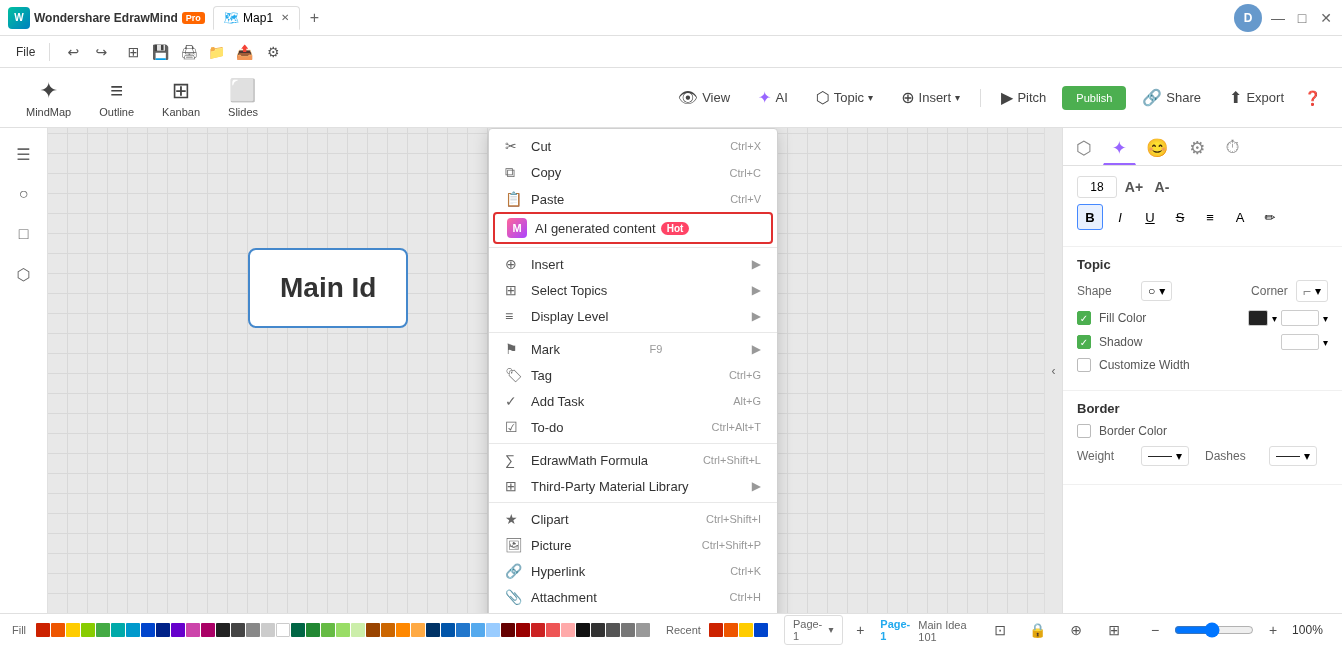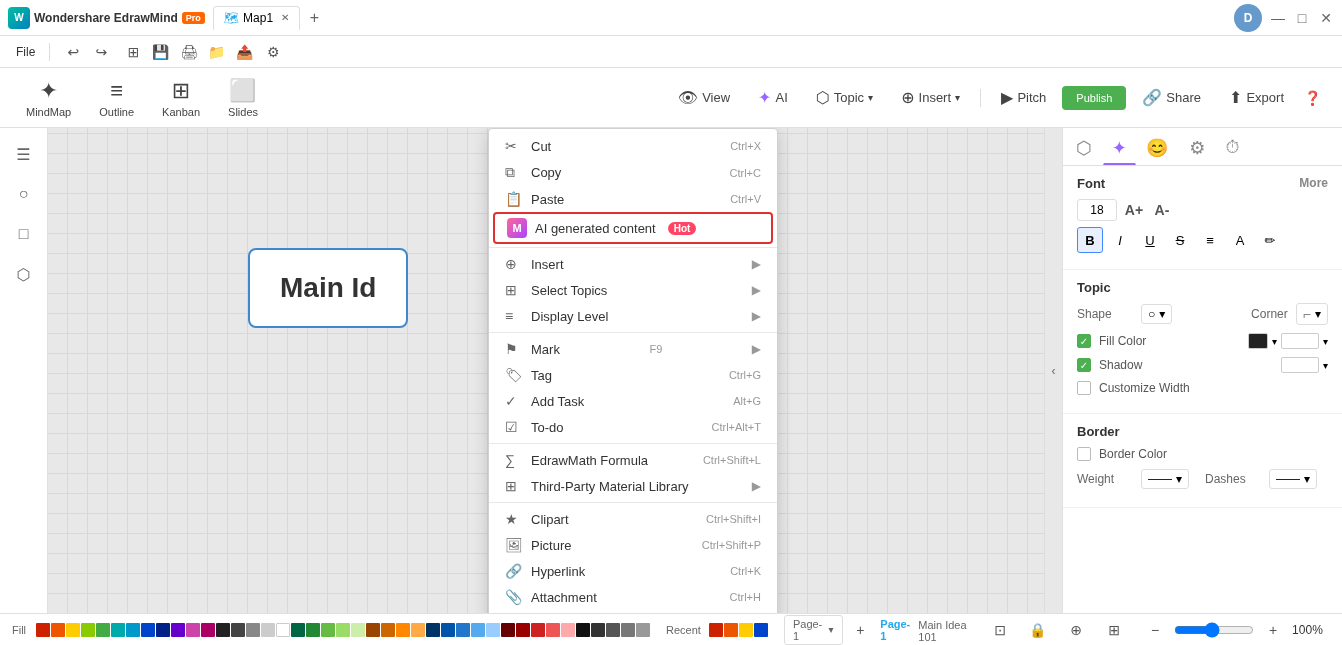--- a/index.html
+++ b/index.html
@@ -111,21 +111,21 @@
     }
     .ctx-item {
       display: flex; align-items: center; padding: 5px 16px;
       font-size: 13px; cursor: pointer; color: #333; position: relative;
     }
     .ctx-item.highlighted { background: #fff; border: 2px solid #e03030; border-radius: 4px; margin: 0 4px; padding: 4px 12px; }
     .ctx-item .icon { width: 18px; margin-right: 8px; font-size: 14px; color: #666; }
     .ctx-item .shortcut { margin-left: auto; font-size: 11px; color: #999; text-align: center; }
     .ctx-item .arrow { margin-left: auto; font-size: 12px; color: #999; }
     .ctx-separator { height: 1px; background: #e8e8e8; margin: 3px 0; }
-    .hot-badge { background: #ff4466; color: white; font-size: 10px; border-radius: 10px; padding: 1px 6px; margin-left: 12px; font-weight: bold; }
+    .hot-badge { background: #ff4466; color: white; font-size: 10px; border-radius: 10px; padding: 1px 6px; margin-left: 5px; font-weight: bold; }
     .ai-icon { width: 20px; height: 20px; background: linear-gradient(135deg, #ff6699, #aa44ff); border-radius: 4px; display: flex; align-items: center; justify-content: center; margin-right: 8px; }
     .ai-icon span { color: white; font-size: 11px; font-weight: bold; }
 
     
     #statusbar {
       height: 32px; background: #fff; border-top: 1px solid #e0e0e0;
       display: flex; align-items: center; padding: 0 12px; gap: 8px; font-size: 11px; color: #666;
     }
     .color-swatches { display: flex; gap: 1px; align-items: center; }
     .swatch { width: 14px; height: 14px; cursor: pointer; border-radius: 1px; }
@@ -388,24 +388,20 @@
 
       <div class="panel-tabs">
         <div class="panel-tab">⬡</div>
         <div class="panel-tab active" style="color:#9966ff; border-bottom: 2px solid #9966ff;">✦</div>
         <div class="panel-tab">😊</div>
         <div class="panel-tab">⚙</div>
         <div class="panel-tab">⏱</div>
       </div>
 
       <div class="panel-section">
-        <div class="panel-section-title">
-          <span>Font</span>
-          <span class="panel-more">More</span>
-        </div>
         <div class="font-row">
           <input class="font-size-input" type="text" value="18" style="">
           <div class="font-grow">A+</div>
           <div class="font-grow">A-</div>
         </div>
         <div class="format-row">
           <div class="format-btn active">
               <b>B</b>
             </div>
           <div class="format-btn">

